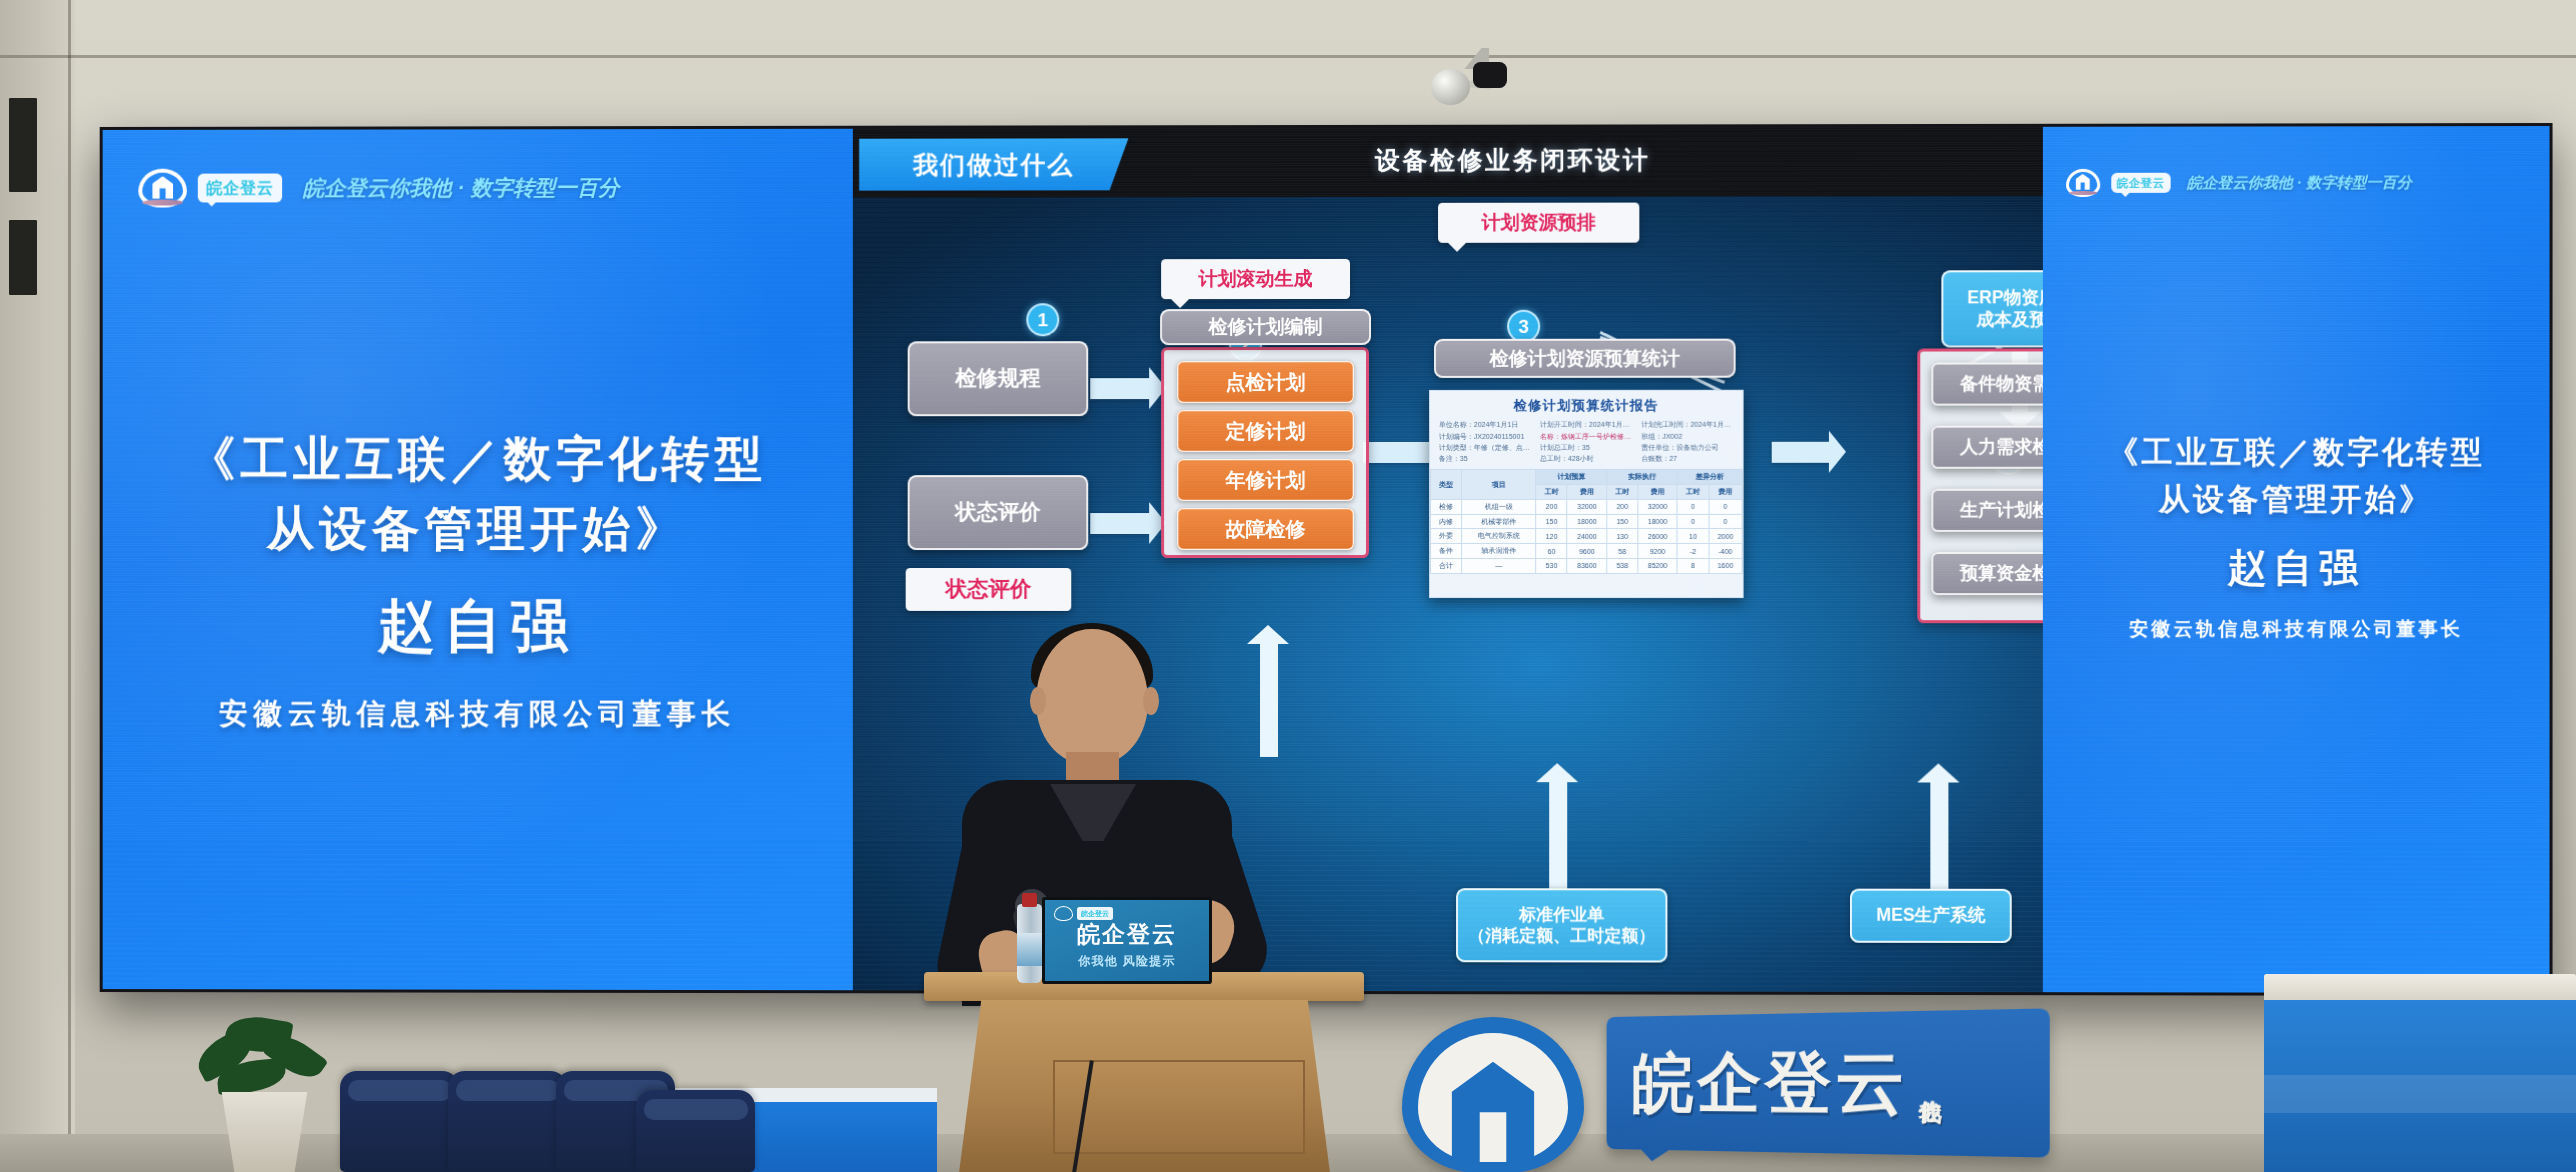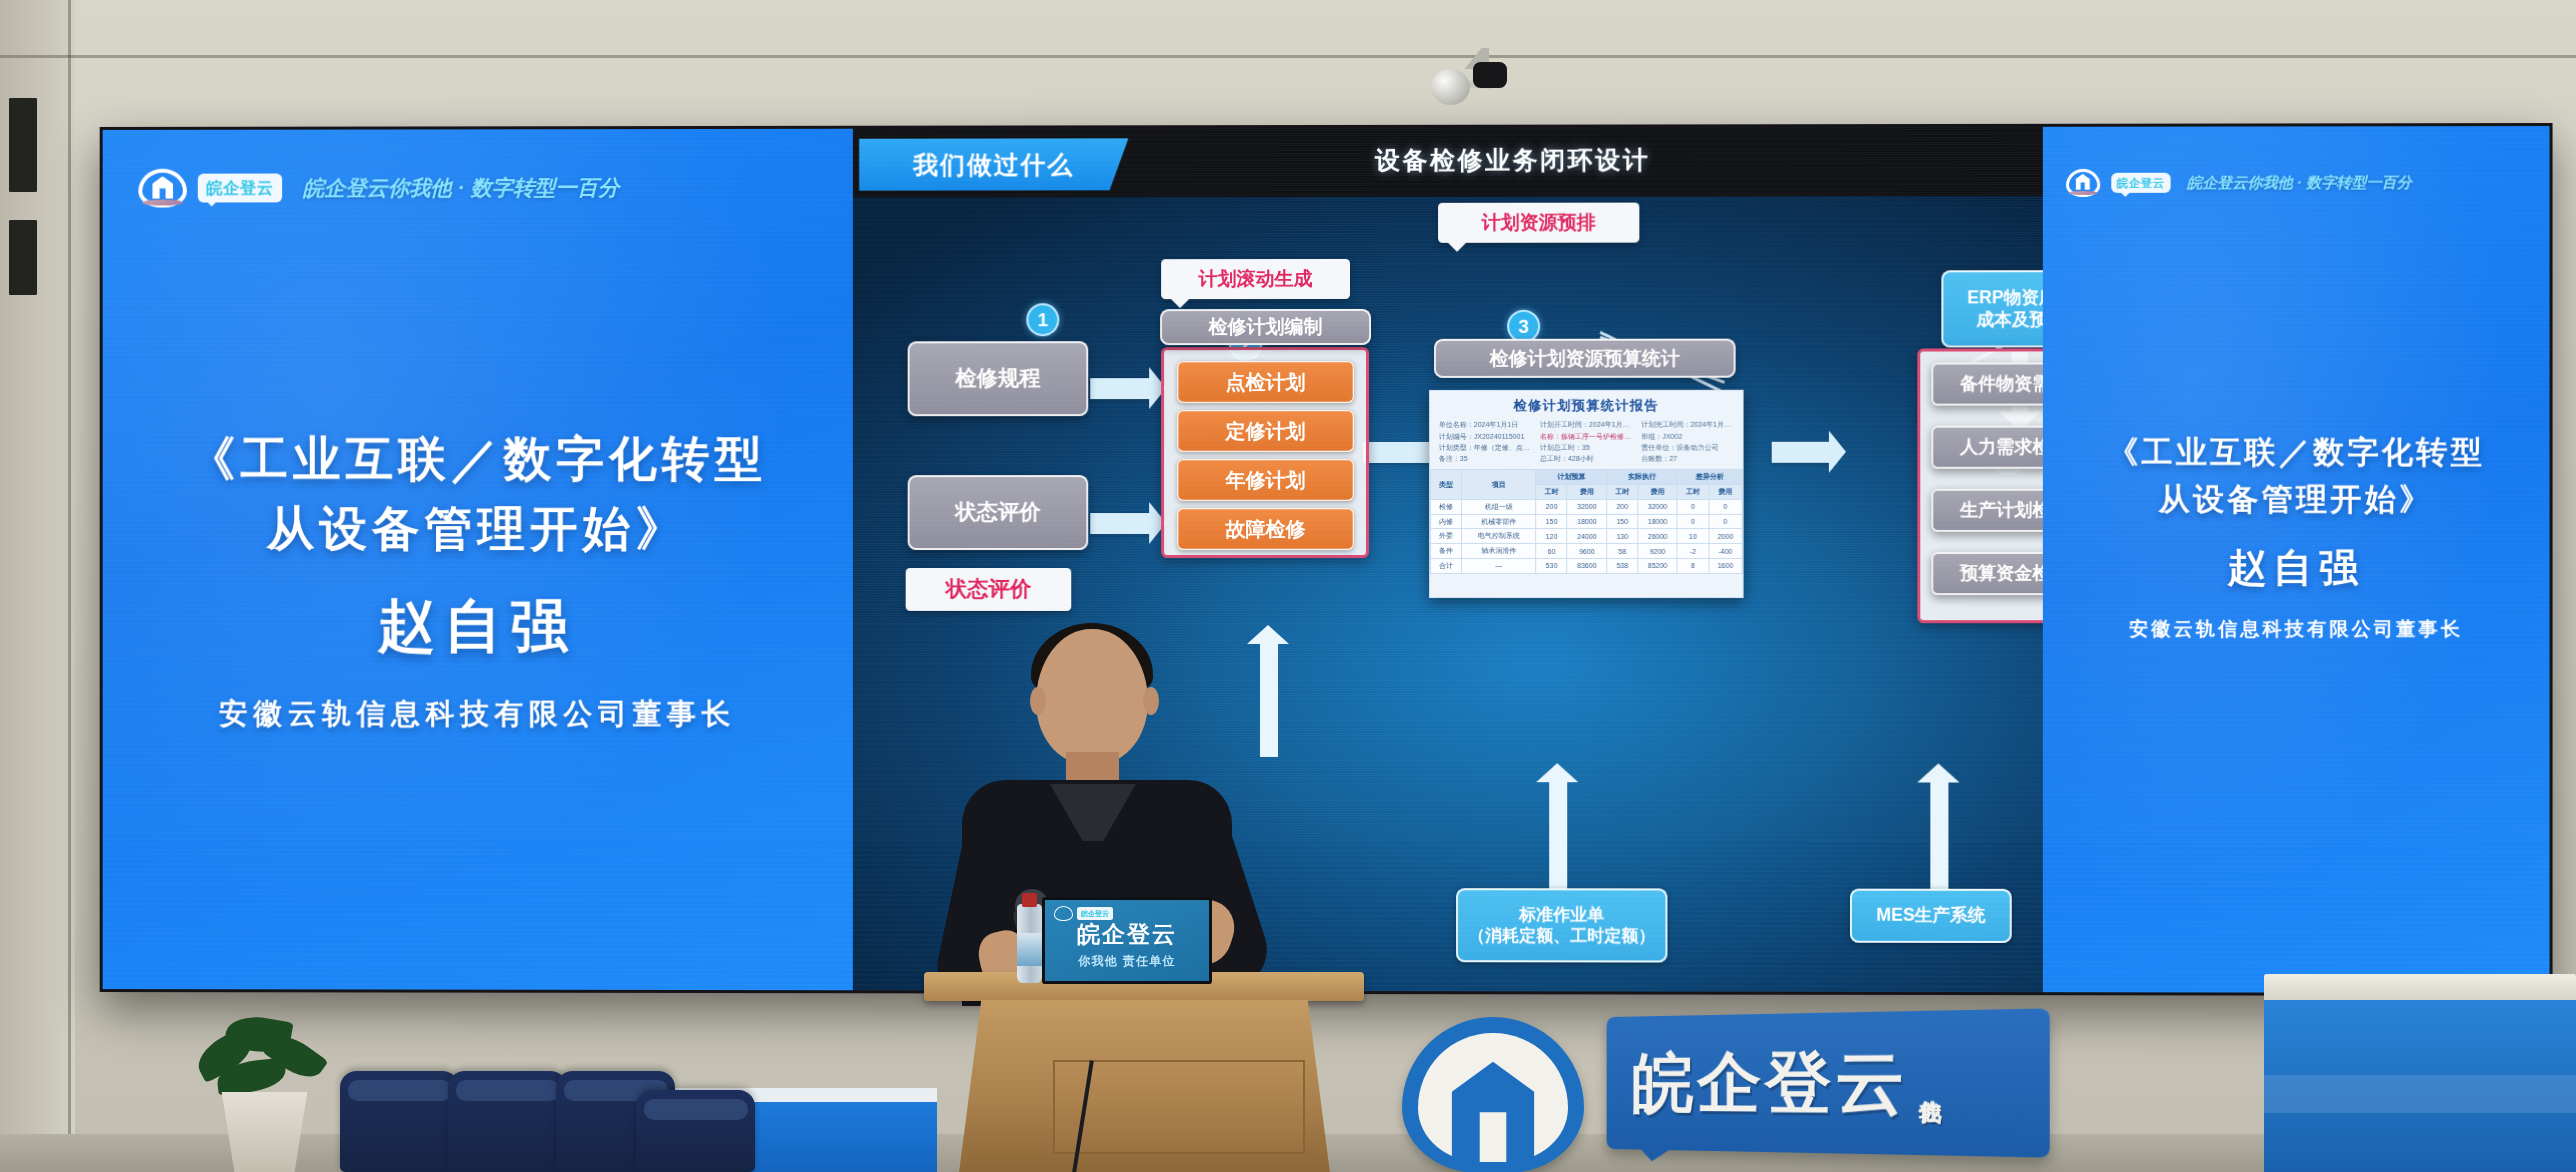--- a/index.html
+++ b/index.html
@@ -514,21 +514,21 @@
   <div class="bottle">
     <div class="cap"></div>
       <div class="lbl"></div>
   </div>
   <div class="laptop">
     <div class="lp-brand">
       <div class="lp-cloud"></div>
       <div class="lp-pill">皖企登云</div>
     </div>
     <div class="lp-title">皖企登云</div>
-    <div class="lp-sub">你我他 责任单位</div>
+    <div class="lp-sub">你我他 风险提示</div>
   </div>
   <div class="mic-stand"></div>
   <div class="podium-top"></div>
   <div class="podium-body">
     <div class="podium-panel"></div>
   </div>
 </div>
 
 <div class="bigsign">
   <div class="bs-cloud">

